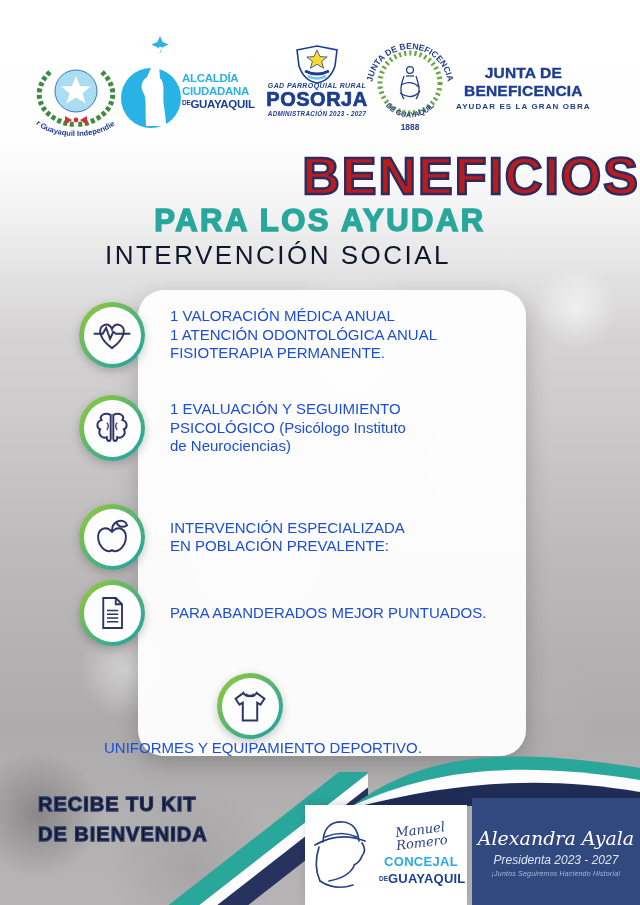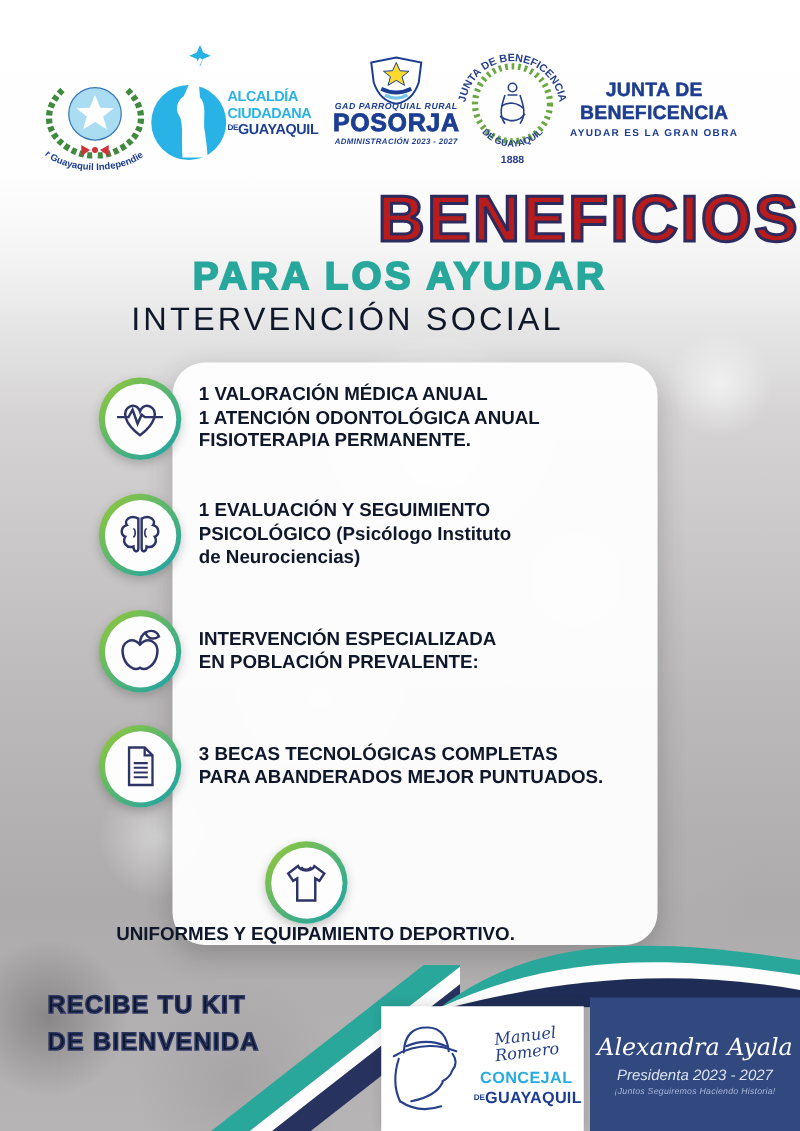--- a/index.html
+++ b/index.html
@@ -42,21 +42,21 @@
   
   .card{left:138px;top:290px;width:388px;height:466px;background:rgba(254,254,254,.96);
         border-radius:26px;box-shadow:0 8px 22px rgba(40,40,40,.25);}
   .row{position:absolute;left:79px;display:flex;align-items:center;height:66px;}
   .ring{width:66px;height:66px;border-radius:50%;flex:0 0 66px;
         background:linear-gradient(135deg,#8dc63f 8%,#2aa79b 85%);
         display:flex;align-items:center;justify-content:center;
         box-shadow:0 3px 8px rgba(40,40,40,.25);}
   .ring-inner{width:57px;height:57px;border-radius:50%;background:#fdfdfd;
         display:flex;align-items:center;justify-content:center;}
-  .row-text{margin-left:14px;color:#0f172a;font-size:15px;line-height:18.5px;white-space:nowrap;font-weight:bold;}
+  .row-text{margin-left:25px;color:#1d4ed8;font-size:15px;line-height:18.5px;white-space:nowrap;}
   
   .kit{left:38px;top:789px;color:#0f172a;font-size:20px;font-weight:bold;
        -webkit-text-stroke:1.3px #2c3766;letter-spacing:1px;line-height:30px;}
   .stripes-clip{left:112px;top:772px;width:256px;height:133px;overflow:hidden;}
   .stripes-rot{position:absolute;left:-70px;top:55px;width:470px;transform:rotate(-38deg);}
   .stripe{width:470px;}
   .stripe.teal{height:19px;background:#2aa79b;}
   .stripe.white{height:11px;background:#fdfdfd;}
   .stripe.navy{height:19px;background:#27325e;}
   .wave-svg{left:352px;top:744px;}
@@ -187,21 +187,21 @@
     </svg>
   </div>
     </div>
   <div class="row-text">
     <div>1 EVALUACIÓN Y SEGUIMIENTO</div>
     <div>PSICOLÓGICO (Psicólogo Instituto</div>
     <div>de Neurociencias)</div>
   </div>
 </div>
 
-<div class="row" style="top:488px;">
+<div class="row" style="top:504px;">
   <div class="ring">
       <div class="ring-inner">
     <svg width="42" height="42" viewBox="0 0 64 64" fill="none" stroke="#2e3566" stroke-width="3">
       <path d="M32 24 C22 13 9 21 11 35 C13 49 25 57 32 52 C39 57 51 49 53 35 C55 21 42 13 32 24 Z"></path>
       <path d="M32 22 C32 16 34 12 39 9"></path>
       <path d="M39 9 C47 5 53 8 55 14 C48 19 40 16 39 9 Z"></path>
     </svg>
   </div>
     </div>
   <div class="row-text">
@@ -214,21 +214,20 @@
   <div class="ring">
       <div class="ring-inner">
     <svg width="40" height="40" viewBox="0 0 64 64" fill="none" stroke="#2e3566" stroke-width="3">
       <path d="M18 8 H38 L48 18 V56 H18 Z"></path>
       <path d="M38 8 V18 H48"></path>
       <path d="M24 28 H42 M24 34 H42 M24 40 H42 M24 46 H42" stroke-width="2.6"></path>
     </svg>
   </div>
     </div>
   <div class="row-text">
-    <div>3 BECAS TECNOLÓGICAS COMPLETAS</div>
     <div>PARA ABANDERADOS MEJOR PUNTUADOS.</div>
   </div>
 </div>
 
 <div class="row" style="top:673px;flex-direction:column;">
   <div class="ring">
       <div class="ring-inner">
     <svg width="42" height="42" viewBox="0 0 64 64" fill="none" stroke="#2e3566" stroke-width="3">
       <path d="M22 12 L10 21 L16 30 L21 27 L21 54 H43 L43 27 L48 30 L54 21 L42 12 C39 19 25 19 22 12 Z"></path>
       <path d="M26 13 C28 17 36 17 38 13" stroke-width="2.4"></path>

